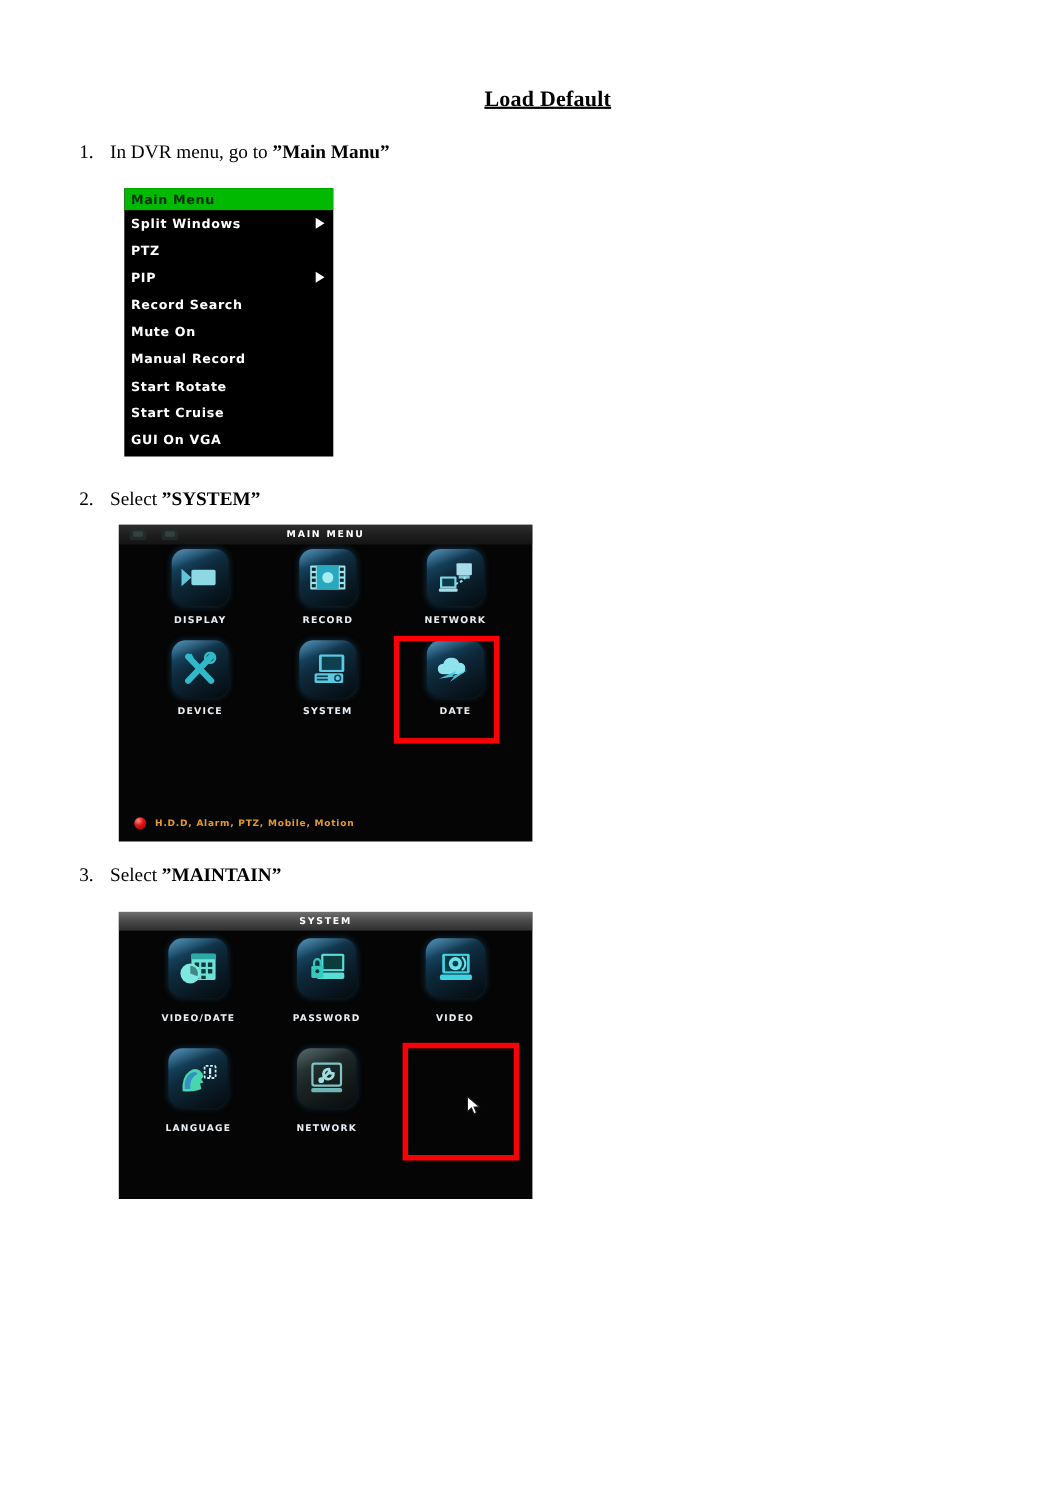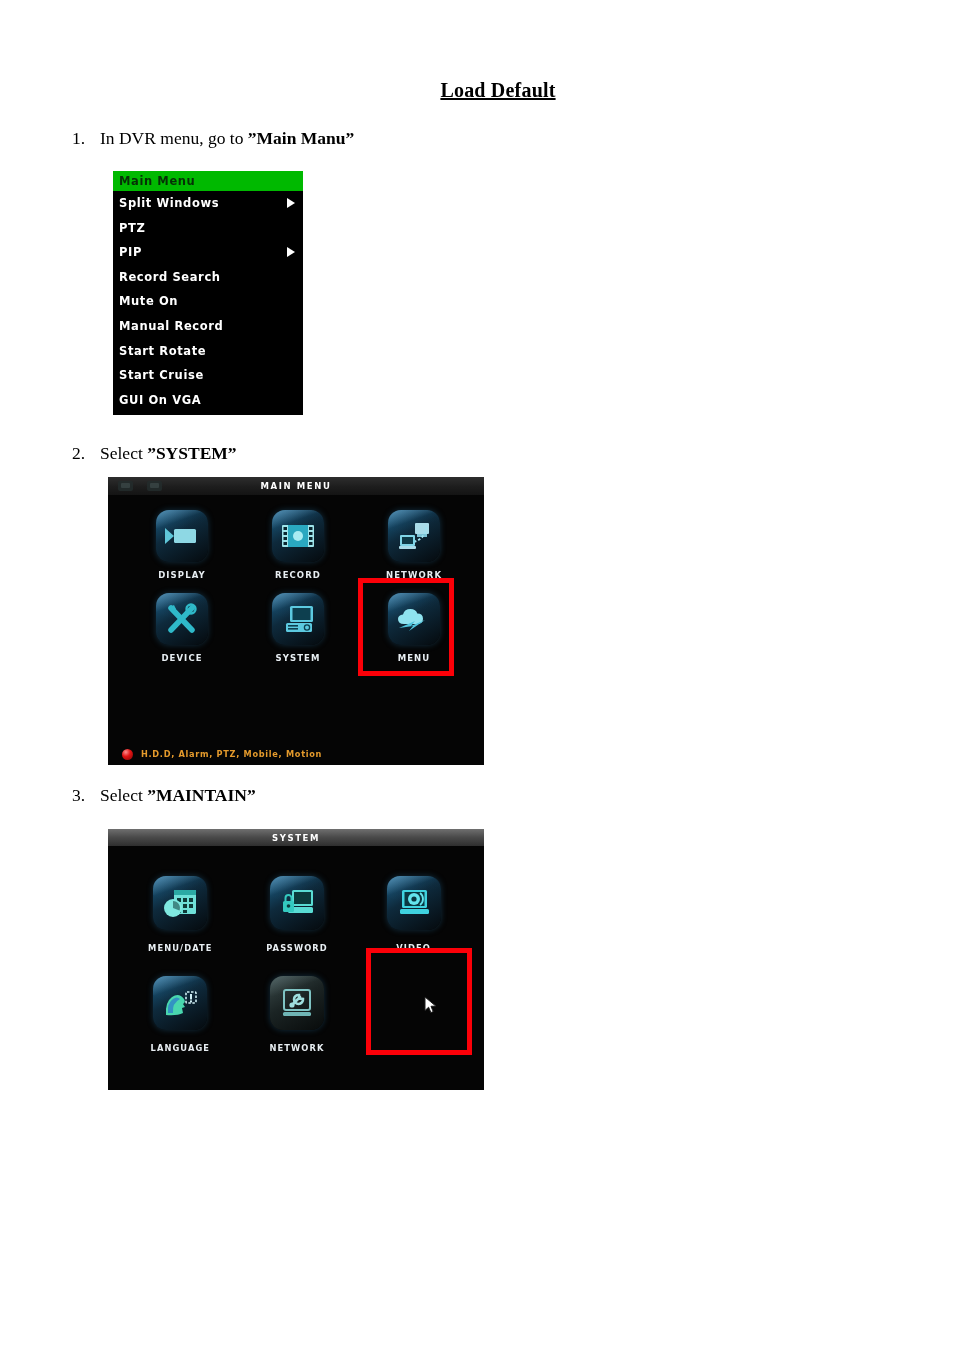--- a/index.html
+++ b/index.html
@@ -127,21 +127,21 @@
   .grid {
     position: absolute;
     display: grid;
     grid-template-columns: repeat(3, 1fr);
   }
   .cell {
     position: relative;
     display: flex;
     flex-direction: column;
     align-items: center;
-    justify-content: flex-end;
+    justify-content: flex-start;
   }
   .tile {
     border-radius: 13px;
     position: relative;
     overflow: hidden;
     background: linear-gradient(150deg, #1b5f86 0%, #0e2a3c 42%, #050a0e 100%);
     box-shadow: 0 0 6px rgba(40,120,170,.35);
   }
   .tile::before { 
     content: "";
@@ -179,21 +179,20 @@
     border: 5px solid #fc0008;
     z-index: 5;
     pointer-events: none;
   }
 
   .statusbar {
     position: absolute;
     left: 0; bottom: 0;
     width: 100%;
     display: flex;
-    align-items: center;
   }
   .status-text {
     letter-spacing: 0.7px;
     font-weight: bold;
     white-space: nowrap;
   }
   .sphere {
     border-radius: 50%;
     flex: 0 0 auto;
   }
@@ -402,21 +401,21 @@
 
       <div class="cell">
         <div class="tile">
           <div class="glyph">
             <svg width="38" height="26" viewBox="0 0 38 26">
               <path d="M9 18 q-6 0 -6 -5 q0 -4 5 -4.6 q1.5 -5.4 7.5 -5.4 q5.4 0 6.8 4.6 q5.7 0 5.7 5.2 q0 5.2 -6 5.2 z" fill="#8fe3ef"></path>
               <path d="M4 22 L20 15 L16 20 L30 14 L14 25 L18 20 Z" fill="#4fc4dc"></path>
             </svg>
           </div>
         </div>
-        <div class="cap">MENU</div>
+        <div class="cap">DATE</div>
       </div>
     </div>
 
     <div class="redbox" id="redbox-system"></div>
 
     <div class="statusbar">
       <div class="sphere red"></div>
       <div class="status-text">H.D.D, Alarm, PTZ, Mobile, Motion</div>
     </div>
   </div>
@@ -447,21 +446,21 @@
                   <rect x="21" y="17" width="4" height="4"></rect>
                   <rect x="27" y="17" width="4" height="4"></rect>
                 <rect x="15" y="23" width="4" height="3"></rect>
                   <rect x="21" y="23" width="4" height="3"></rect>
               </g>
               <circle cx="11" cy="21" r="9" fill="#7fe8e0"></circle>
               <path d="M11 21 L11 14 A7 7 0 0 1 17.5 23.5 Z" fill="#0e3a38" opacity=".55"></path>
             </svg>
           </div>
         </div>
-        <div class="cap">MENU/DATE</div>
+        <div class="cap">VIDEO/DATE</div>
       </div>
 
       <div class="cell">
         <div class="tile">
           <div class="glyph">
             <svg width="36" height="30" viewBox="0 0 36 30">
               <rect x="13" y="2" width="21" height="16" rx="1.5" fill="#59dcd4"></rect>
               <rect x="15" y="4" width="17" height="12" fill="#0b3b3c"></rect>
               <rect x="9" y="19" width="25" height="6" rx="1.5" fill="#59dcd4"></rect>
               <rect x="4" y="13" width="11" height="11" rx="1.5" fill="#34c9bf"></rect>

